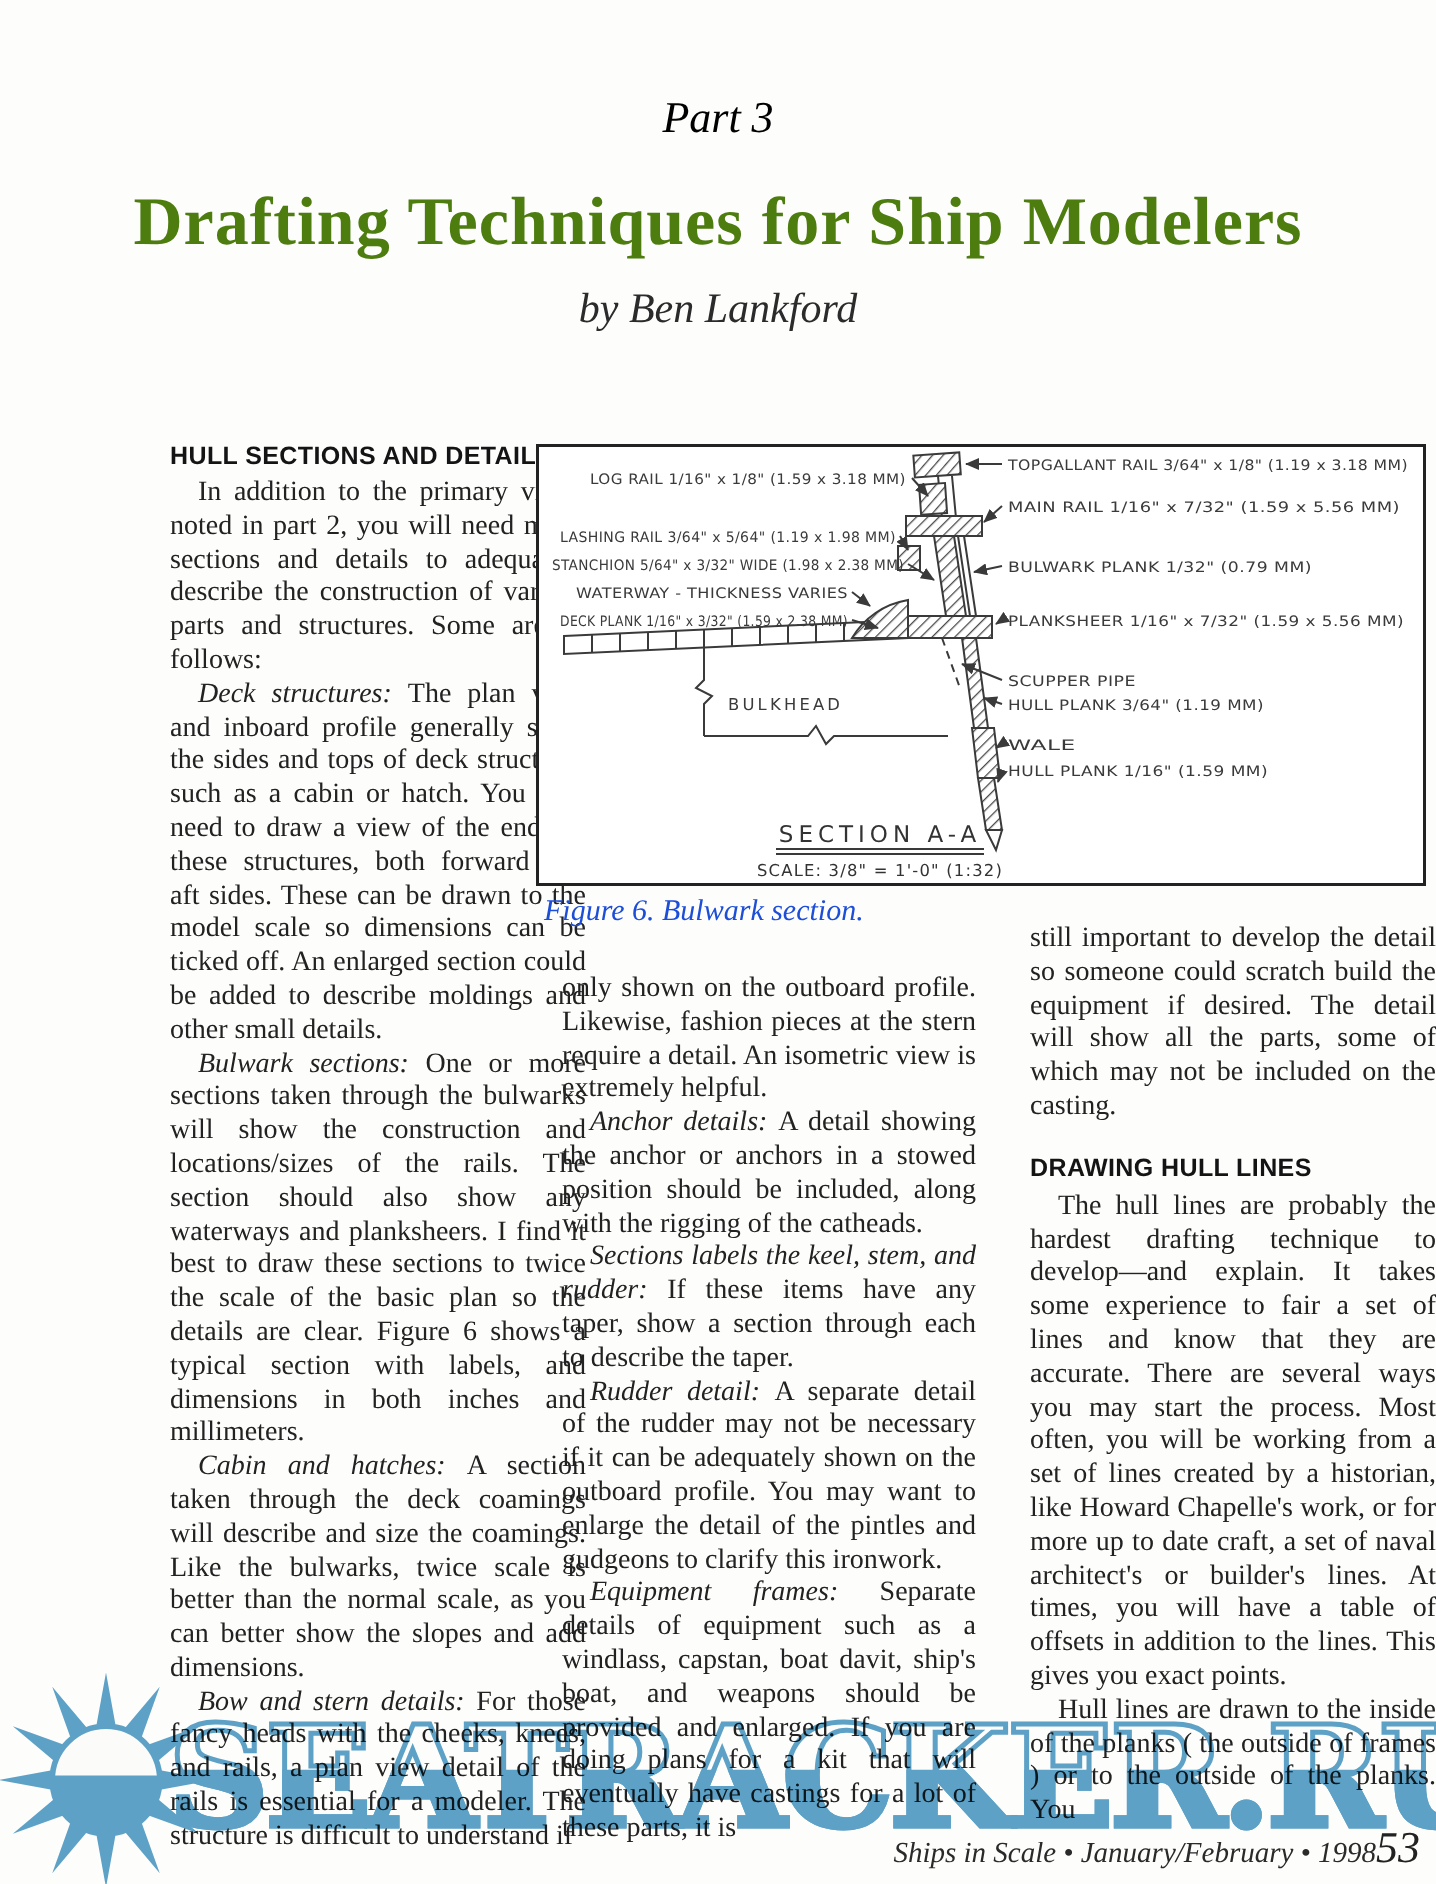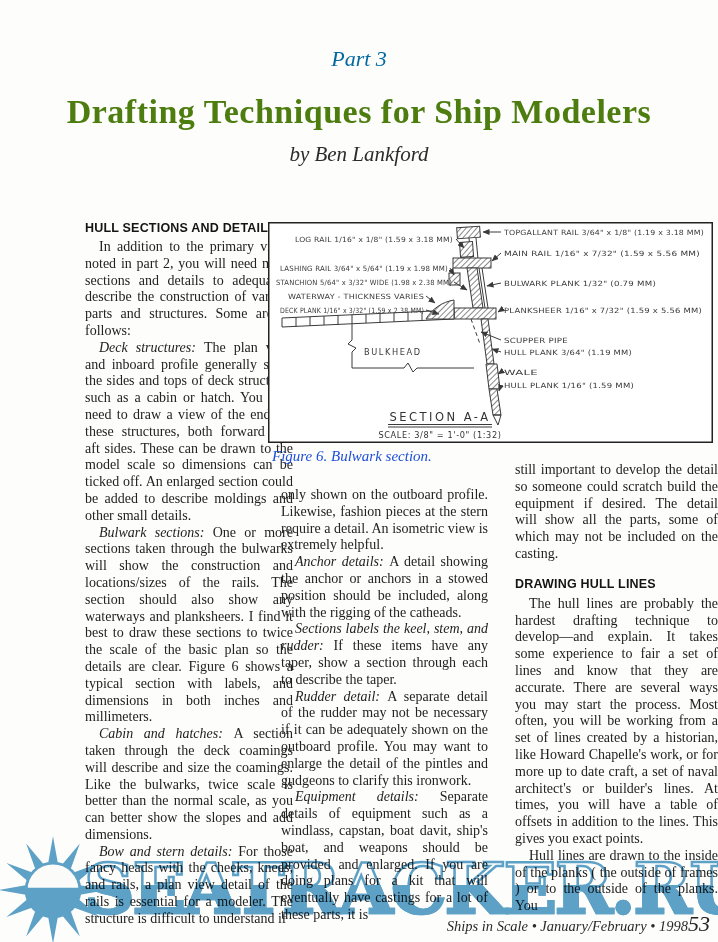--- a/index.html
+++ b/index.html
@@ -3,21 +3,21 @@
 <meta charset="utf-8">
 <style>
   html,body { margin:0; padding:0; background:#e8e8e8; }
   .page {
     position:relative; width:718px; height:942px; margin:0 auto;
     background:#fdfdfc; overflow:hidden;
     font-family:"Liberation Serif", serif; color:#1f1f1f;
   }
   
   .header { position:absolute; top:46px; left:0; width:100%; text-align:center; }
-  .part { font-style:italic; font-size:22px; line-height:26px; color:#0369a1; }
+  .part { font-style:italic; font-size:22px; line-height:26px; color:#000000; }
   .title { margin:20px 0 0; font-weight:700; font-size:34px; line-height:40px;
            letter-spacing:0.5px; color:#4d7c0f; font-family:"Liberation Serif",serif; }
   .byline { margin-top:10px; font-style:italic; font-size:21px; color:#2b2b2b; }
   
   .col { position:absolute;margin-left:28px; }
   .col-left   { left:57px;  top:221px; width:208px; }
   .col-middle { left:253px; top:487px; width:207px; }
   .col-right  { left:487px; top:462px; width:203px; }
   .col p { margin:0; text-indent:14px; text-align:justify;
            font-size:14px; line-height:16.8px; color:#222; }
@@ -151,21 +151,21 @@
     </svg>
   </figure>
 
   <div class="caption">Figure 6. Bulwark section.</div>
 
   <section class="col col-middle">
       <p class="noindent">only shown on the outboard profile. Likewise, fashion pieces at the stern require a detail. An isometric view is extremely helpful.</p>
       <p><em>Anchor details: </em>A detail showing the anchor or anchors in a stowed position should be included, along with the rigging of the catheads.</p>
       <p><em>Sections labels the keel, stem, and rudder: </em>If these items have any taper, show a section through each to describe the taper.</p>
       <p><em>Rudder detail: </em>A separate detail of the rudder may not be necessary if it can be adequately shown on the outboard profile. You may want to enlarge the detail of the pintles and gudgeons to clarify this ironwork.</p>
-      <p><em>Equipment details: </em>Separate details of equipment such as a windlass, capstan, boat davit, ship's boat, and weapons should be provided and enlarged. If you are doing plans for a kit that will eventually have castings for a lot of these parts, it is</p>
+      <p><em>Equipment frames: </em>Separate details of equipment such as a windlass, capstan, boat davit, ship's boat, and weapons should be provided and enlarged. If you are doing plans for a kit that will eventually have castings for a lot of these parts, it is</p>
     </section>
   <section class="col col-right">
       <p class="noindent">still important to develop the detail so someone could scratch build the equipment if desired. The detail will show all the parts, some of which may not be included on the casting.</p>
       <h3 class="col-heading mid">DRAWING HULL LINES</h3>
       <p>The hull lines are probably the hardest drafting technique to develop—and explain. It takes some experience to fair a set of lines and know that they are accurate. There are several ways you may start the process. Most often, you will be working from a set of lines created by a historian, like Howard Chapelle's work, or for more up to date craft, a set of naval architect's or builder's lines. At times, you will have a table of offsets in addition to the lines. This gives you exact points.</p>
       <p>Hull lines are drawn to the inside of the planks ( the outside of frames ) or to the outside of the planks. You</p>
     </section>
 
   <div class="footer">
     <span class="footer-journal">Ships in Scale • January/February • 1998</span><span class="footer-page">53</span>

